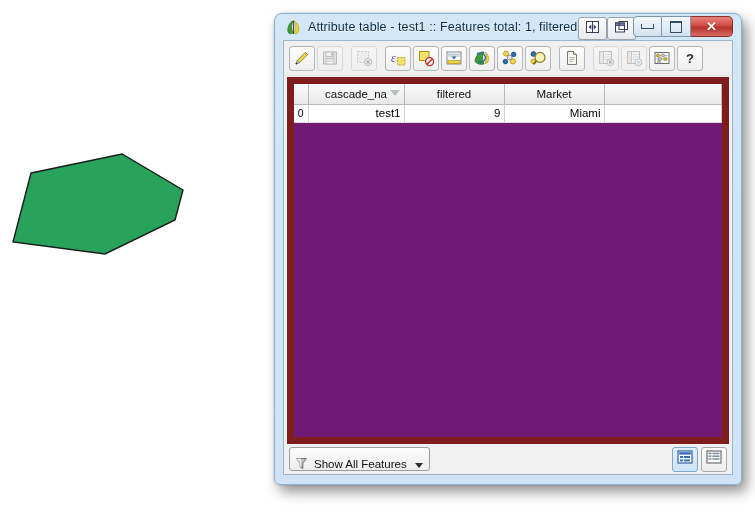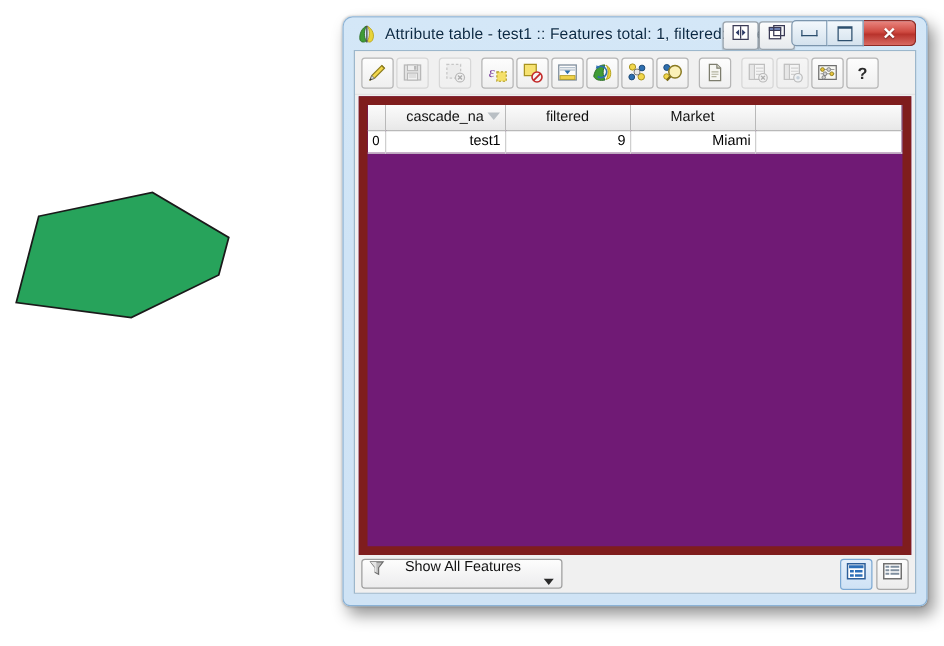--- a/index.html
+++ b/index.html
@@ -150,21 +150,21 @@
   td.txtcell{text-align:right;}
   th.filler, td.filler{border-right:none;}
 
   
   #status-bar{
     height:30px;flex:0 0 30px;
     display:flex;align-items:center;
     padding:0 5px;background:#f0f0f0;
   }
   #show-all-btn{
-    height:22px;display:flex;align-items:flex-start;gap:16px;
+    height:22px;display:flex;align-items:flex-end;gap:6px;
     padding:0 6px 0 5px;
     background:linear-gradient(to bottom,#fdfdfd,#ececed);
     border:1px solid #9e9e9e;border-radius:3px;
     font-size:11.5px;color:#111;
   }
   #funnel-icon{width:13px;height:13px;flex:0 0 13px;}
   #show-all-caret{
     width:0;height:0;margin-left:2px;align-self:flex-end;margin-bottom:2px;
     border-left:4px solid transparent;border-right:4px solid transparent;
     border-top:5px solid #2a2a2a;

